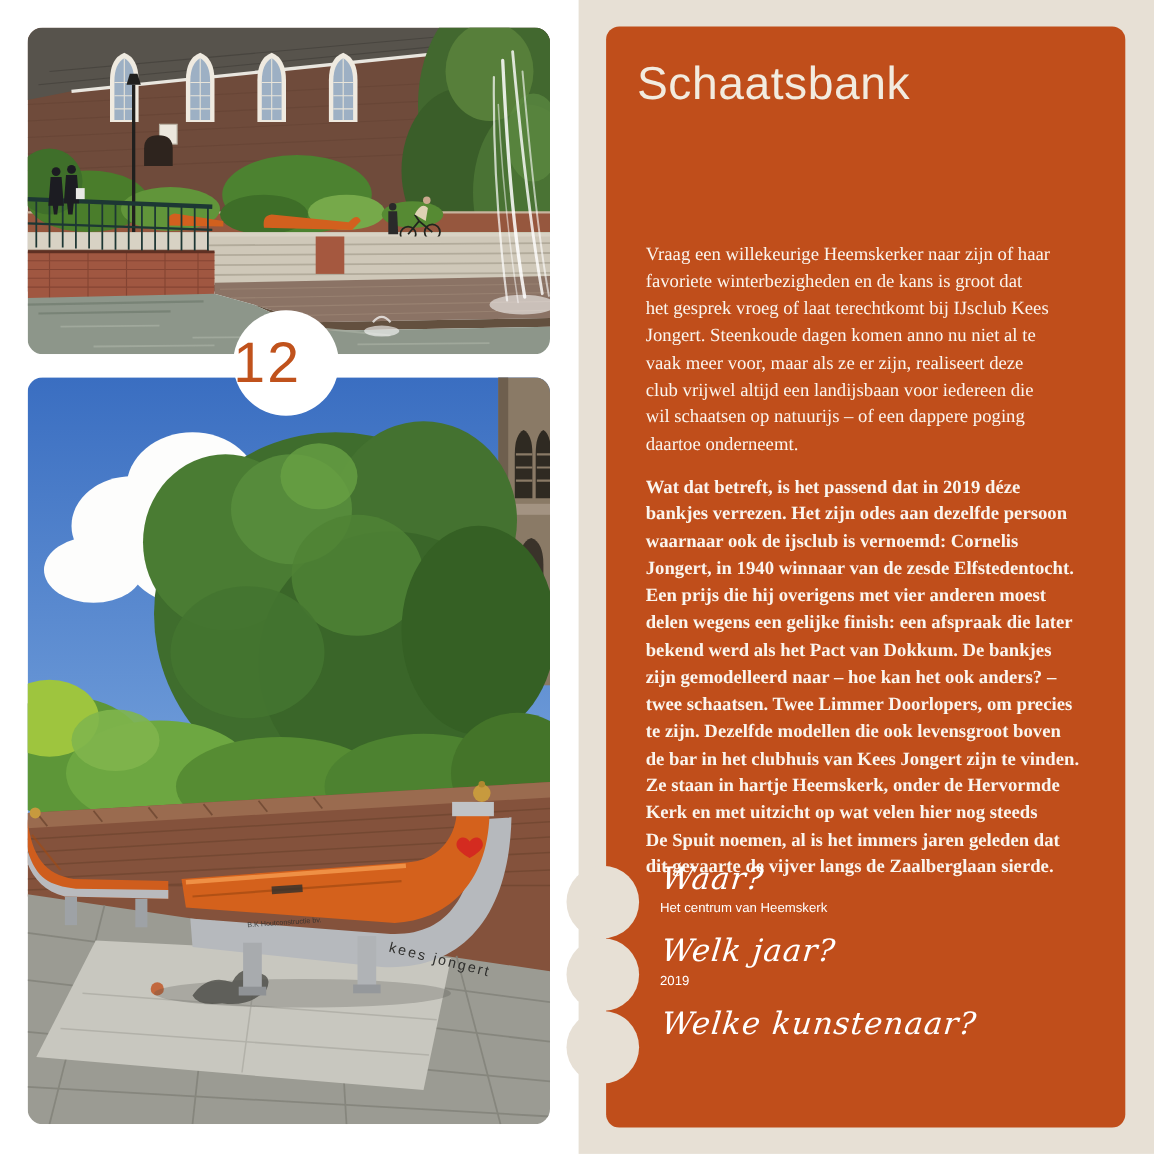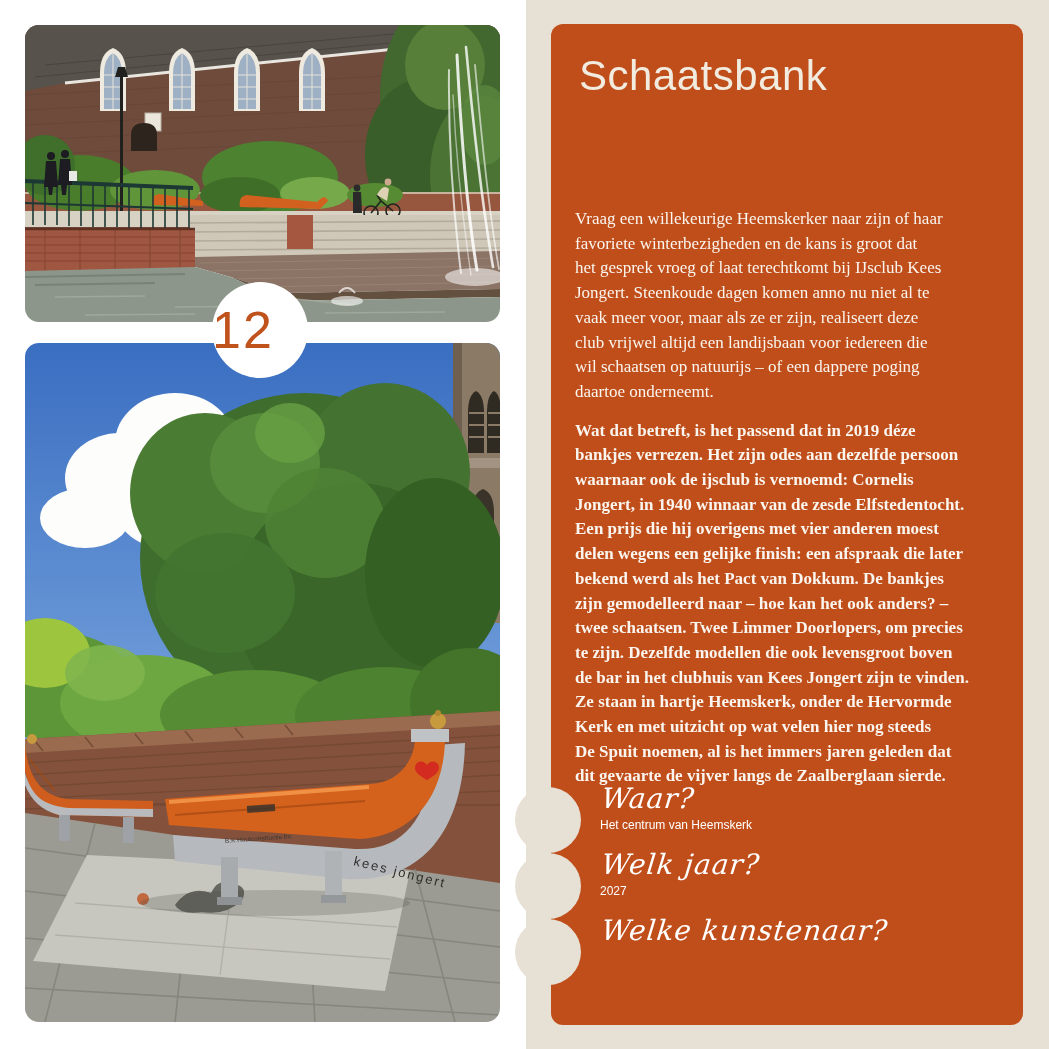--- a/index.html
+++ b/index.html
@@ -17,21 +17,21 @@
   .badge span{font-size:52px;color:#c0521c;letter-spacing:2px;font-family:"Liberation Sans",sans-serif;}
   
   .right-col{position:relative;width:585px;height:1049px;background:#e7e0d5;flex:none;}
   .panel{position:absolute;left:25px;top:24px;width:472px;height:1001px;
          background:#c04e1b;border-radius:12px;}
   .panel-title{position:absolute;top:28px;left:28px;margin:0;font-weight:normal;
                font-size:42px;letter-spacing:.5px;color:#f2ebdf;
                font-family:"Liberation Sans",sans-serif;}
   .body-text{position:absolute;top:183px;left:24px;width:444px;color:#faf5ee;
              font-family:"Liberation Serif",serif;font-size:17px;line-height:24.7px;}
-  .body-text p{margin:0;white-space:pre-line;}
+  .body-text p{margin:12px;white-space:pre-line;}
   .body-text p + p{margin-top:14px;font-weight:bold;}
   .scallop{position:absolute;width:66px;height:66px;border-radius:50%;
            background:#e7e0d5;left:-36px;}
   #scallop-1{top:763px;} #scallop-2{top:829px;} #scallop-3{top:895px;}
   .qa-item{position:absolute;left:49px;color:#ffffff;}
   #qa-1{top:760px;} #qa-2{top:826px;} #qa-3{top:892px;}
   .qa-question{font-family:"DejaVu Serif",serif;font-style:italic;font-size:28px;
                line-height:30px;transform:skewX(-6deg);transform-origin:left bottom;
                letter-spacing:1px;}
   .qa-answer{font-family:"Liberation Sans",sans-serif;font-size:12px;margin-top:4px;}
@@ -399,21 +399,21 @@
       <div class="scallop" id="scallop-1"></div>
       <div class="scallop" id="scallop-2"></div>
       <div class="scallop" id="scallop-3"></div>
 
       <div class="qa-item" id="qa-1">
         <div class="qa-question">Waar?</div>
         <div class="qa-answer">Het centrum van Heemskerk</div>
       </div>
       <div class="qa-item" id="qa-2">
         <div class="qa-question">Welk jaar?</div>
-        <div class="qa-answer">2027</div>
+        <div class="qa-answer">2019</div>
       </div>
       <div class="qa-item" id="qa-3">
         <div class="qa-question">Welke kunstenaar?</div>
       </div>
 
     </div>
   </div>
 </div>
 
 </body></html>

